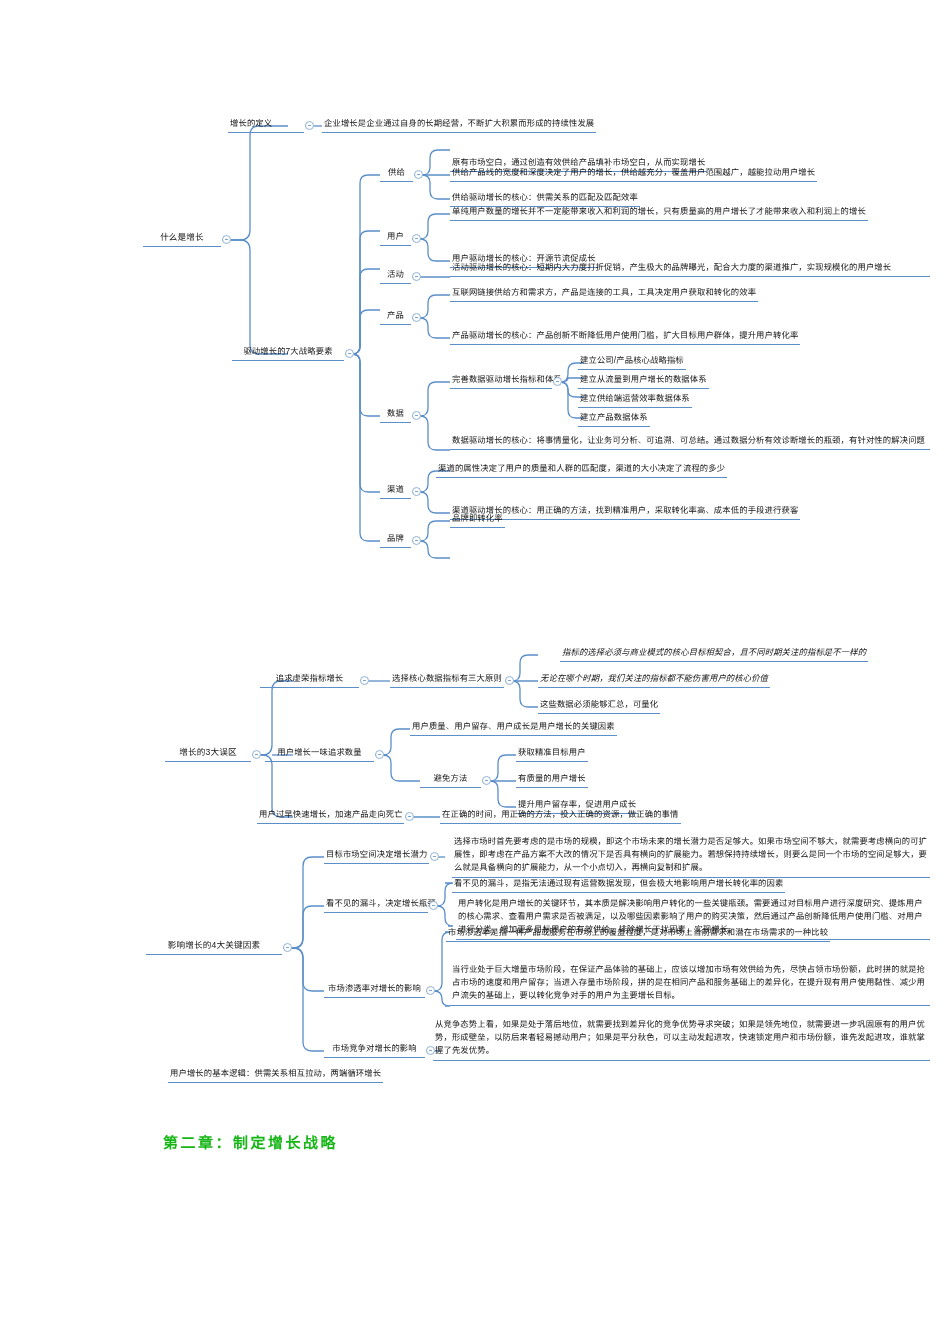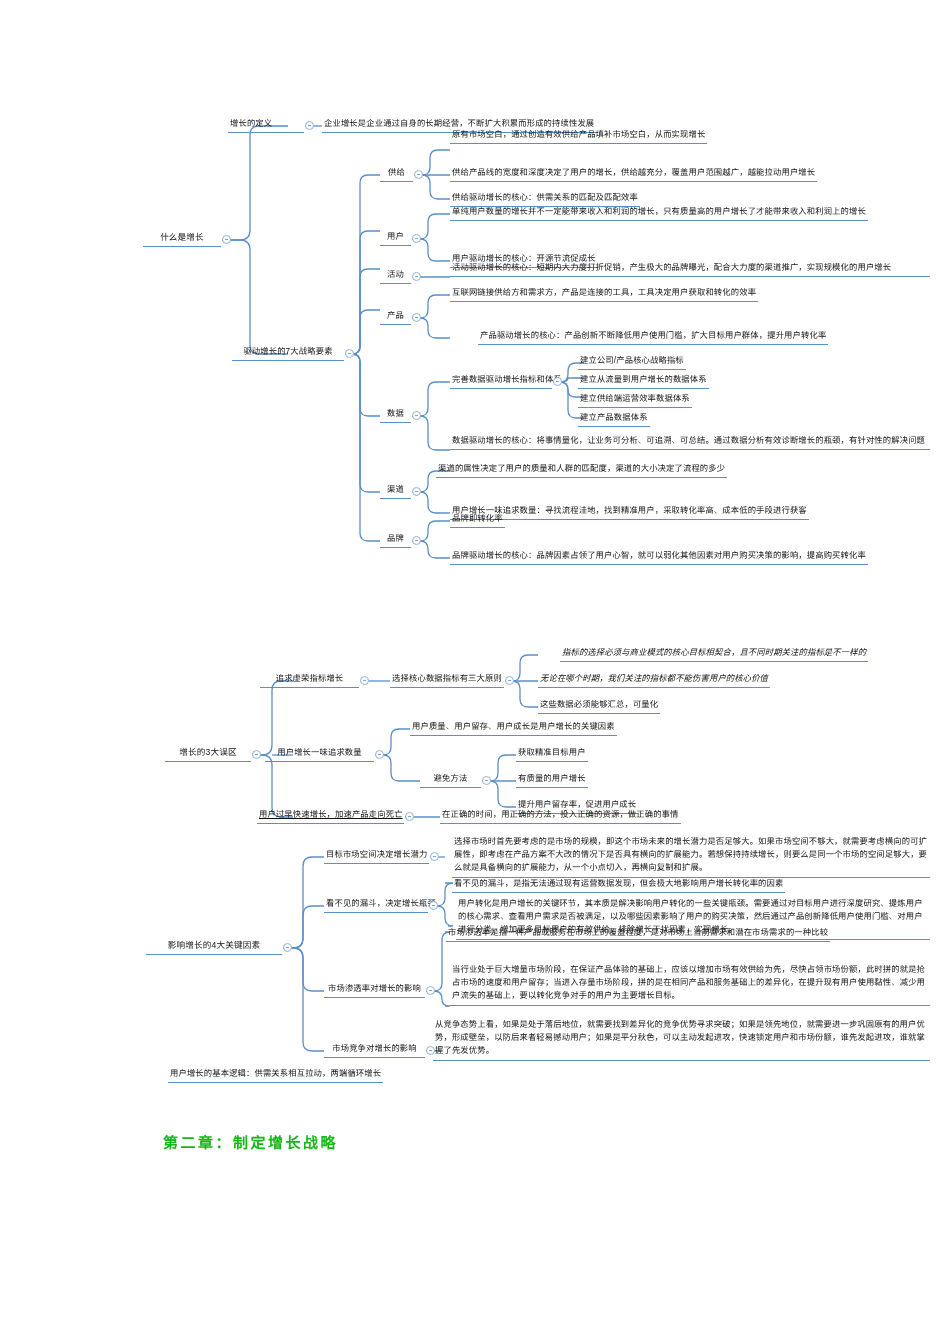--- a/index.html
+++ b/index.html
@@ -169,57 +169,56 @@
 
   <div class="node" style="left:228px; top:117px; width:76px; text-align:left;">增长的定义</div>
   <span class="toggle" style="left:305px; top:121px;"></span>
   <div class="node" style="left:322px; top:117px;">企业增长是企业通过自身的长期经营，不断扩大积累而形成的持续性发展</div>
 
   <div class="node" style="left:232px; top:345px; width:112px; text-align:center;">驱动增长的7大战略要素</div>
   <span class="toggle" style="left:345px; top:349px;"></span>
 
   <div class="node" style="left:380px; top:166px; width:33px; text-align:center;">供给</div>
   <span class="toggle" style="left:414px; top:170px;"></span>
-  <div class="node" style="left:450px; top:128px;">原有市场空白，通过创造有效供给产品填补市场空白，从而实现增长</div>
+  <div class="node" style="left:450px; top:156px;">原有市场空白，通过创造有效供给产品填补市场空白，从而实现增长</div>
   <div class="node" style="left:450px; top:166px;">供给产品线的宽度和深度决定了用户的增长，供给越充分，覆盖用户范围越广，越能拉动用户增长</div>
   <div class="node" style="left:450px; top:191px;">供给驱动增长的核心：供需关系的匹配及匹配效率</div>
 
   <div class="node" style="left:380px; top:230px; width:31px; text-align:center;">用户</div>
   <span class="toggle" style="left:412px; top:234px;"></span>
   <div class="node" style="left:450px; top:205px;">单纯用户数量的增长并不一定能带来收入和利润的增长，只有质量高的用户增长了才能带来收入和利润上的增长</div>
   <div class="node" style="left:450px; top:252px;">用户驱动增长的核心：开源节流促成长</div>
 
   <div class="node" style="left:380px; top:268px; width:31px; text-align:center;">活动</div>
   <span class="toggle" style="left:412px; top:272px;"></span>
   <div class="node wrap" style="left:450px; top:261px; width:480px;">活动驱动增长的核心：短期内大力度打折促销，产生极大的品牌曝光，配合大力度的渠道推广，实现规模化的用户增长</div>
 
   <div class="node" style="left:380px; top:309px; width:31px; text-align:center;">产品</div>
   <span class="toggle" style="left:412px; top:313px;"></span>
   <div class="node" style="left:450px; top:286px;">互联网链接供给方和需求方，产品是连接的工具，工具决定用户获取和转化的效率</div>
-  <div class="node" style="left:450px; top:329px;margin-left:28px;">产品驱动增长的核心：产品创新不断降低用户使用门槛，扩大目标用户群体，提升用户转化率</div>
+  <div class="node" style="left:450px; top:329px;">产品驱动增长的核心：产品创新不断降低用户使用门槛，扩大目标用户群体，提升用户转化率</div>
 
   <div class="node" style="left:380px; top:407px; width:31px; text-align:center;">数据</div>
   <span class="toggle" style="left:412px; top:411px;"></span>
   <div class="node" style="left:450px; top:373px; width:102px; text-align:center;">完善数据驱动增长指标和体系</div>
   <span class="toggle" style="left:553px; top:377px;"></span>
   <div class="node" style="left:578px; top:354px;">建立公司/产品核心战略指标</div>
   <div class="node" style="left:578px; top:373px;">建立从流量到用户增长的数据体系</div>
   <div class="node" style="left:578px; top:392px;">建立供给端运营效率数据体系</div>
   <div class="node" style="left:578px; top:411px;">建立产品数据体系</div>
   <div class="node wrap" style="left:450px; top:434px; width:480px;">数据驱动增长的核心：将事情量化，让业务可分析、可追溯、可总结。通过数据分析有效诊断增长的瓶颈，有针对性的解决问题</div>
 
   <div class="node" style="left:380px; top:483px; width:31px; text-align:center;">渠道</div>
   <span class="toggle" style="left:412px; top:487px;"></span>
   <div class="node" style="left:436px; top:462px;">渠道的属性决定了用户的质量和人群的匹配度，渠道的大小决定了流程的多少</div>
-  <div class="node" style="left:450px; top:504px;">用户增长一味追求数量：寻找流程洼地，找到精准用户，采取转化率高、成本低的手段进行获客</div>
+  <div class="node" style="left:450px; top:504px;">渠道驱动增长的核心：用正确的方法，找到精准用户，采取转化率高、成本低的手段进行获客</div>
 
   <div class="node" style="left:380px; top:532px; width:31px; text-align:center;">品牌</div>
   <span class="toggle" style="left:412px; top:536px;"></span>
   <div class="node" style="left:450px; top:512px;">品牌即转化率</div>
-  <div class="node" style="left:450px; top:549px;">品牌驱动增长的核心：品牌因素占领了用户心智，就可以弱化其他因素对用户购买决策的影响，提高购买转化率</div>
 
   <div class="node root" style="left:165px; top:746px; width:86px; text-align:center;">增长的3大误区</div>
   <span class="toggle" style="left:252px; top:750px;"></span>
 
   <div class="node" style="left:260px; top:672px; width:99px; text-align:center;">追求虚荣指标增长</div>
   <span class="toggle" style="left:360px; top:676px;"></span>
   <div class="node" style="left:390px; top:672px; width:114px; text-align:center;">选择核心数据指标有三大原则</div>
   <span class="toggle" style="left:505px; top:676px;"></span>
   <div class="node" style="left:560px; top:646px;font-style:italic;">指标的选择必须与商业模式的核心目标相契合，且不同时期关注的指标是不一样的</div>
   <div class="node" style="left:538px; top:672px;font-style:italic;">无论在哪个时期，我们关注的指标都不能伤害用户的核心价值</div>
@@ -227,21 +226,21 @@
 
   <div class="node" style="left:265px; top:746px; width:109px; text-align:center;">用户增长一味追求数量</div>
   <span class="toggle" style="left:375px; top:750px;"></span>
   <div class="node" style="left:410px; top:720px;">用户质量、用户留存、用户成长是用户增长的关键因素</div>
   <div class="node" style="left:420px; top:772px; width:61px; text-align:center;">避免方法</div>
   <span class="toggle" style="left:482px; top:776px;"></span>
   <div class="node" style="left:516px; top:746px;">获取精准目标用户</div>
   <div class="node" style="left:516px; top:772px;">有质量的用户增长</div>
   <div class="node" style="left:516px; top:798px;">提升用户留存率，促进用户成长</div>
 
-  <div class="node" style="left:257px; top:808px; width:147px; text-align:center;text-decoration:underline;">用户过早快速增长，加速产品走向死亡</div>
+  <div class="node" style="left:257px; top:808px; width:147px; text-align:center;">用户过早快速增长，加速产品走向死亡</div>
   <span class="toggle" style="left:405px; top:812px;"></span>
   <div class="node" style="left:440px; top:808px;">在正确的时间，用正确的方法，投入正确的资源，做正确的事情</div>
 
   <div class="node root" style="left:146px; top:939px; width:136px; text-align:center;">影响增长的4大关键因素</div>
   <span class="toggle" style="left:283px; top:943px;"></span>
 
   <div class="node" style="left:324px; top:848px; width:105px; text-align:center;">目标市场空间决定增长潜力</div>
   <span class="toggle" style="left:430px; top:852px;"></span>
   <div class="node wrap" style="left:452px; top:835px; width:478px;">选择市场时首先要考虑的是市场的规模，即这个市场未来的增长潜力是否足够大。如果市场空间不够大，就需要考虑横向的可扩展性，即考虑在产品方案不大改的情况下是否具有横向的扩展能力。若想保持持续增长，则要么是同一个市场的空间足够大，要么就是具备横向的扩展能力，从一个小点切入，再横向复制和扩展。</div>
 

